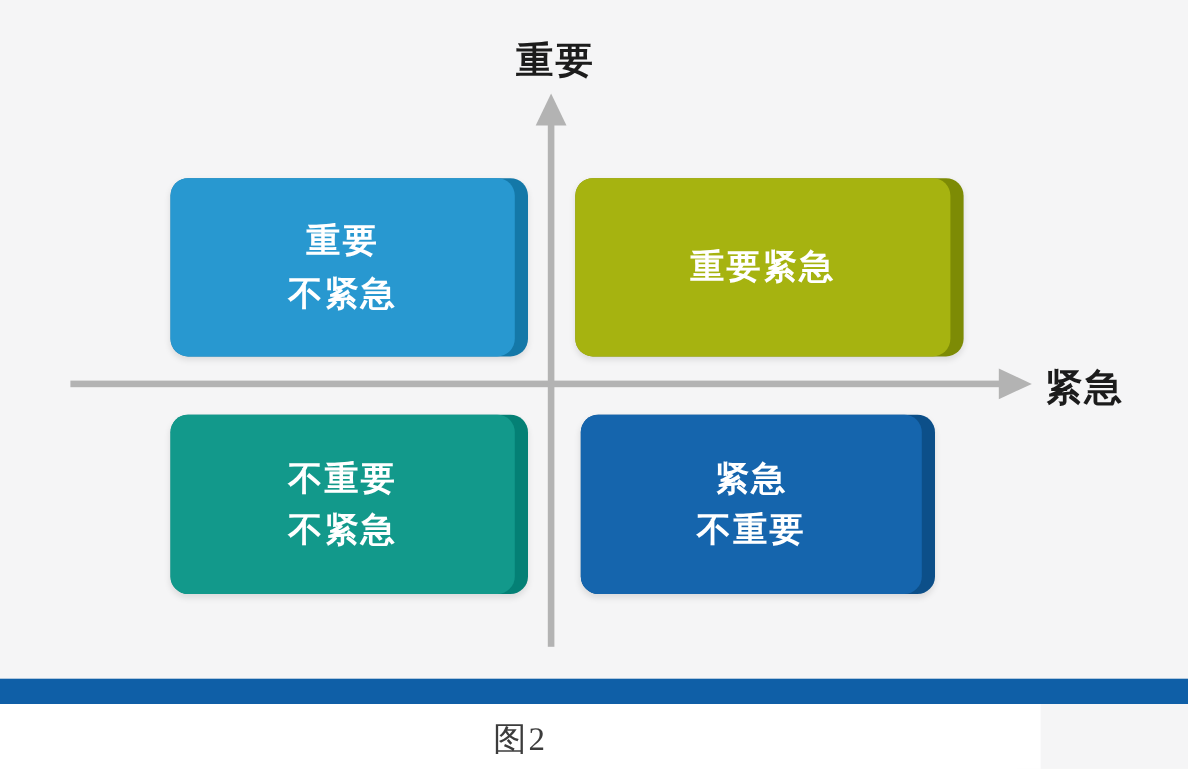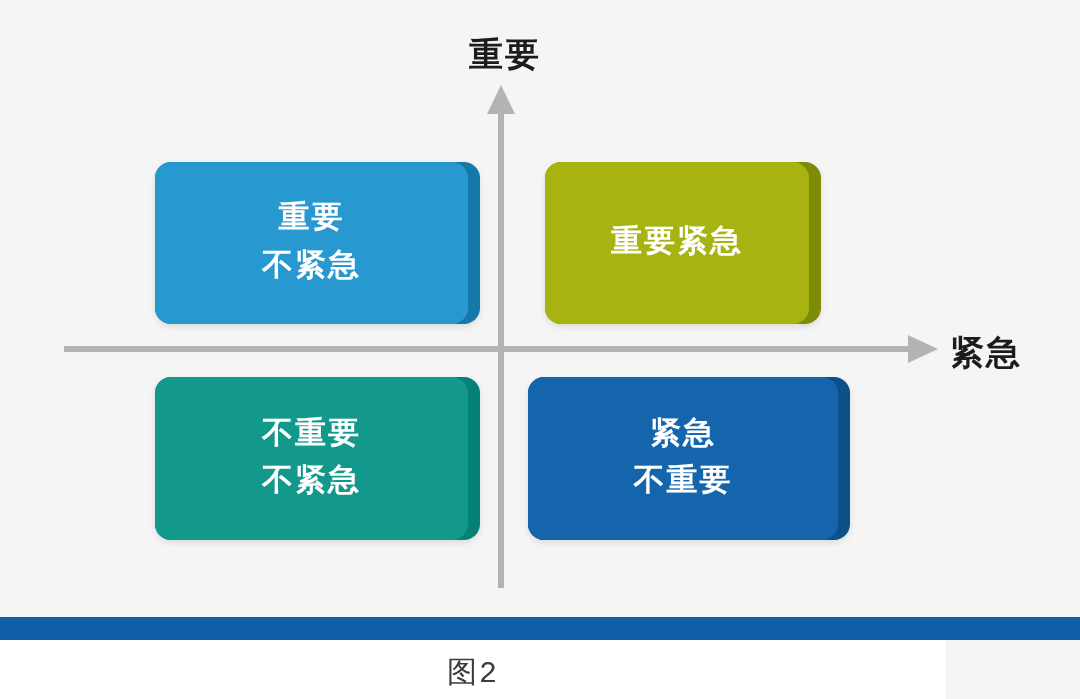--- a/index.html
+++ b/index.html
@@ -2,21 +2,21 @@
 <html><head>
 <meta charset="utf-8">
 <style>
   html, body { margin: 0; padding: 0; }
   .stage {
     position: relative;
     width: 1080px;
     height: 699px;
     background: #f5f5f6;
     overflow: hidden;
-    font-family: Liberation Mono, monospace;
+    font-family: Liberation Serif, serif;
   }
   
   .axis-line { position: absolute; background: #b3b3b3; }
   .axis-v { left: 498px; top: 108px; width: 6px; height: 480px; }
   .axis-h { left: 64px; top: 346px; width: 848px; height: 6px; }
   .arrow-up {
     position: absolute; left: 487px; top: 85px; width: 0; height: 0;
     border-left: 14px solid transparent;
     border-right: 14px solid transparent;
     border-bottom: 29px solid #b3b3b3;
@@ -57,21 +57,21 @@
   }
   .quad .line {
     color: #ffffff;
     font-weight: bold;
     font-size: 31px;
     line-height: 1.1;
     letter-spacing: 2px;
     white-space: nowrap;
   }
   .q-tl { left: 155px; top: 162px; width: 325px; height: 162px; }
-  .q-tr { left: 545px; top: 162px; width: 276px; height: 162px; }
+  .q-tr { left: 523px; top: 162px; width: 323px; height: 162px; padding-left: 30px; }
   .q-bl { left: 155px; top: 377px; width: 325px; height: 163px; }
   .q-br { left: 528px; top: 377px; width: 322px; height: 163px; }
   
   .bottom-bar {
     position: absolute; left: 0; top: 617px;
     width: 1080px; height: 23px;
     background: #0f5fa7;
   }
   .footer {
     position: absolute; left: 0; top: 640px;

